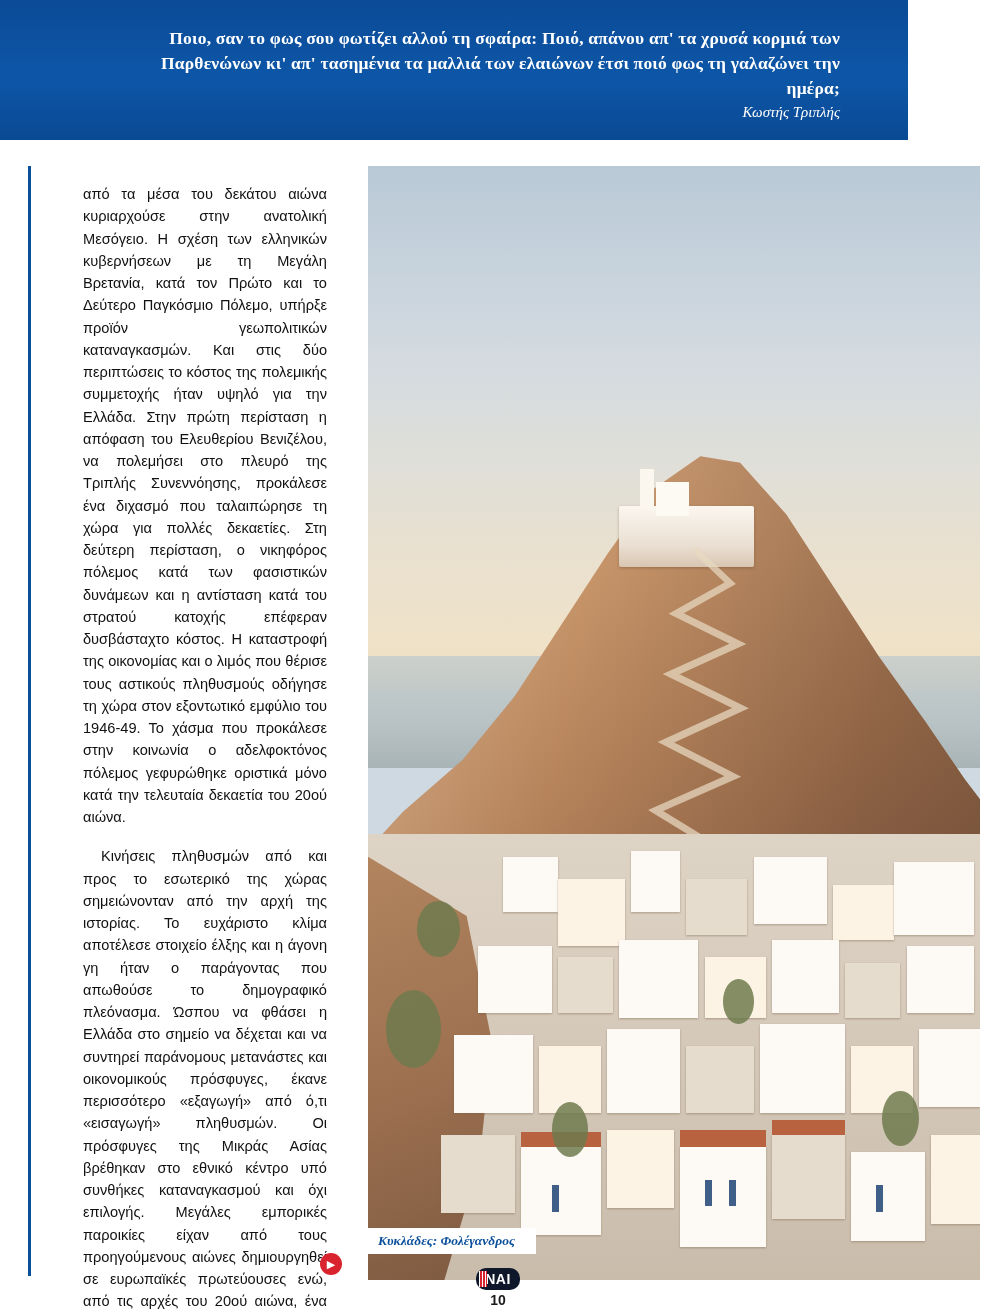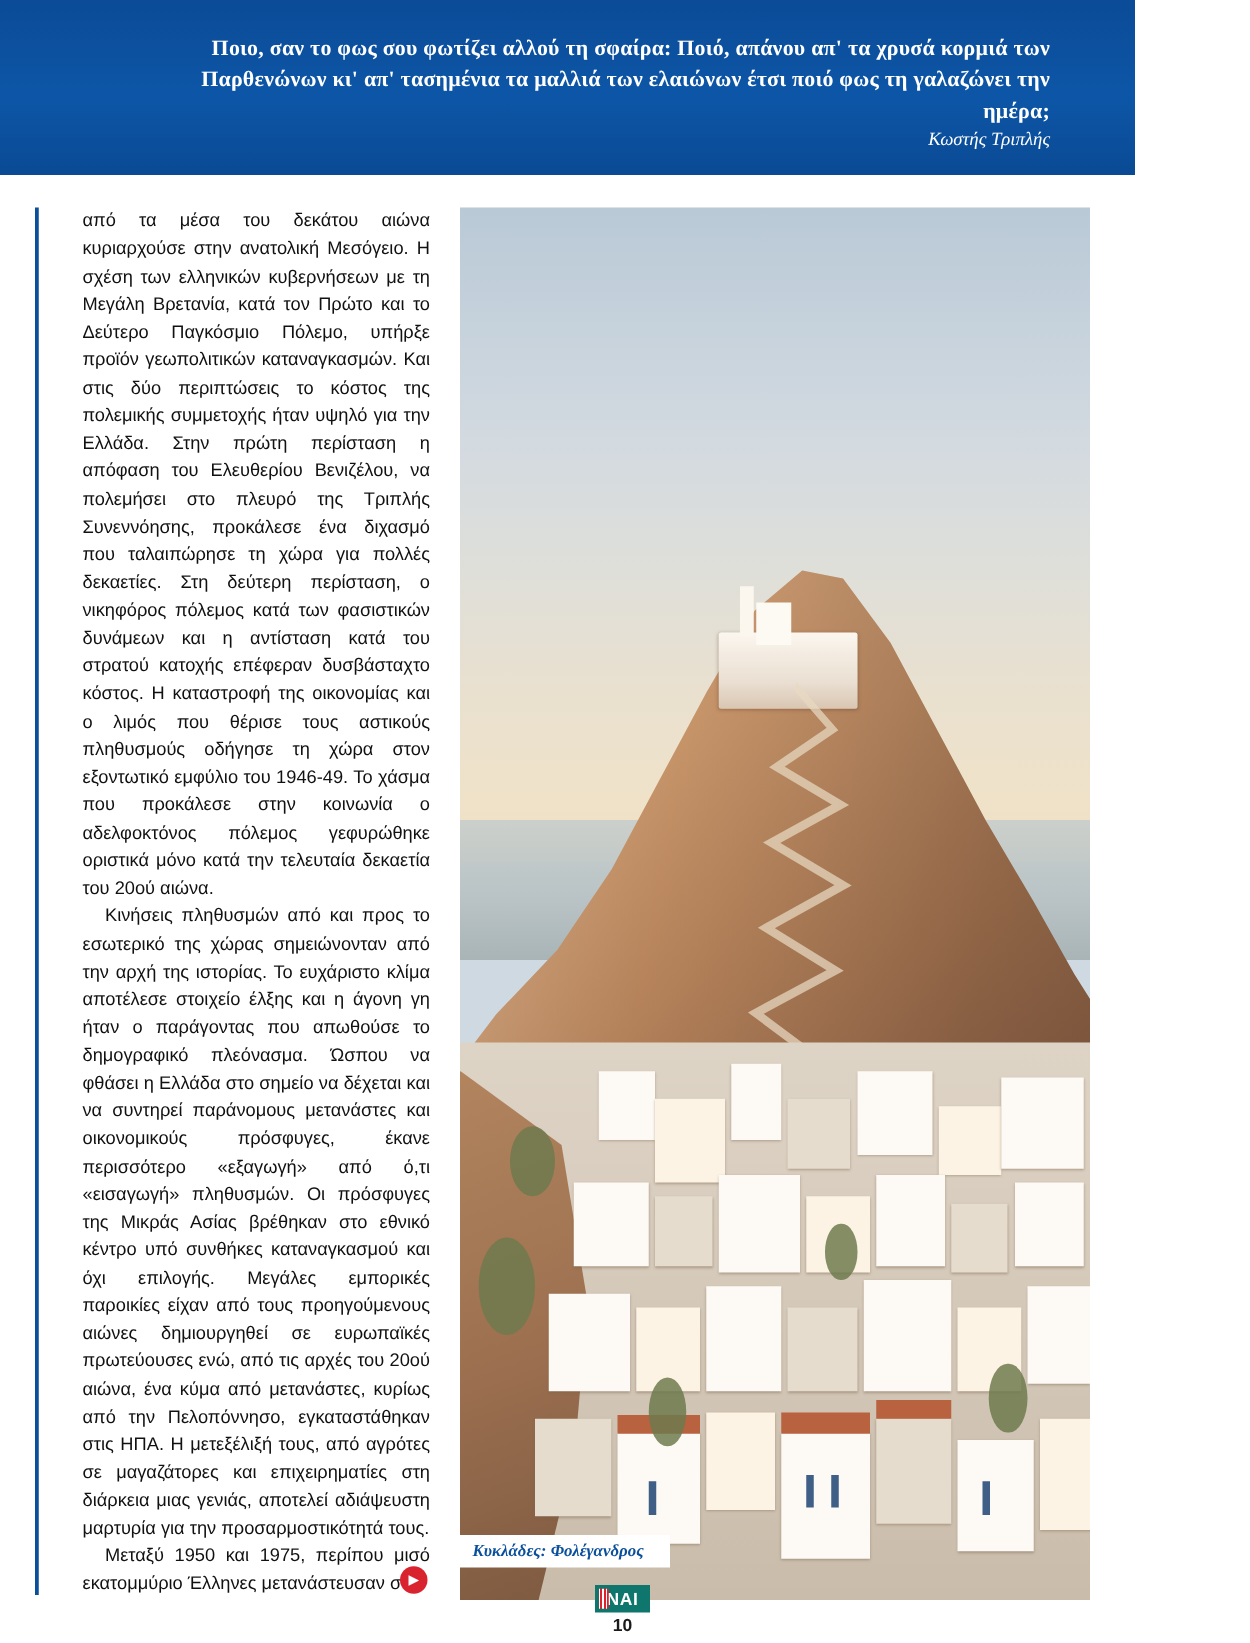--- a/index.html
+++ b/index.html
@@ -76,21 +76,21 @@
     width: 278px;
     color: #111111;
     font-family: "Liberation Sans", sans-serif;
     font-size: 14.6px;
     line-height: 1.525;
     text-align: justify;
     text-justify: inter-word;
     hyphens: manual;
   }
   .text-column p {
-    margin: 0;
+    margin: 17px;
   }
   .text-column p.indent {
     text-indent: 18px;
   }
 
   
   .continue-marker {
     position: absolute;
     left: 320px;
     top: 1113px;
@@ -102,21 +102,21 @@
     font-size: 11px;
     line-height: 22px;
     text-align: center;
   }
 
   
   .photo-frame {
     position: absolute;
     left: 368px;
     top: 26px;
-    width: 504px;
+    width: 612px;
     height: 1114px;
     overflow: hidden;
     background: #cfd9e2;
   }
   .photo {
     position: absolute;
     inset: 0;
   }
   
   .sky {
@@ -254,28 +254,29 @@
     bottom: 0;
     width: 1000px;
     height: 56px;
   }
   .footer-logo {
     position: absolute;
     left: 476px;
     bottom: 24px;
     width: 44px;
     height: 22px;
-    background: #0f766e;
+    background: #0f172a;
     color: #ffffff;
     font-family: "Liberation Sans", sans-serif;
     font-weight: bold;
     font-size: 14px;
     line-height: 22px;
     text-align: center;
     letter-spacing: 0.5px;
+    border-radius: 10px;
   }
   .footer-logo .bars {
     position: absolute;
     left: 3px;
     top: 3px;
     width: 8px;
     height: 16px;
     background: repeating-linear-gradient(90deg, #ffffff 0 1px, #d9232e 1px 3px);
   }
   .page-number {

